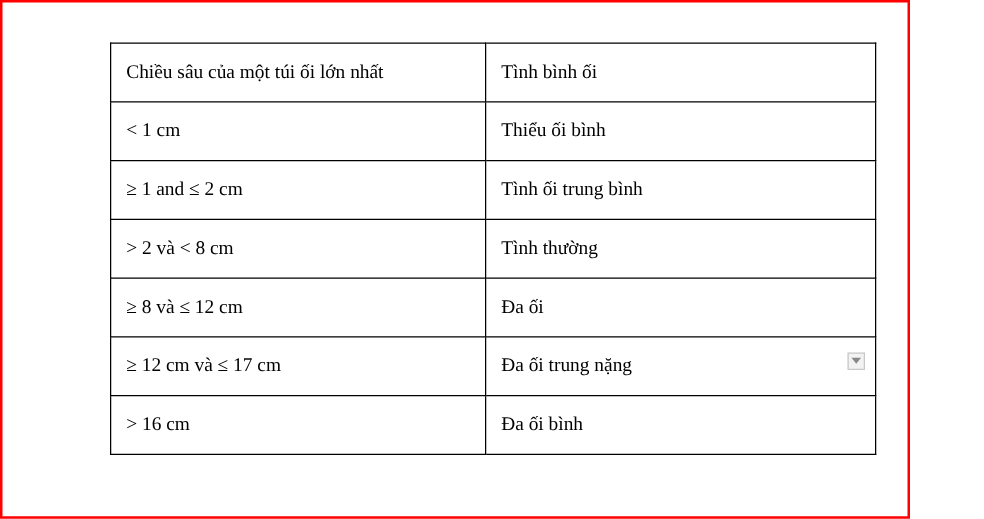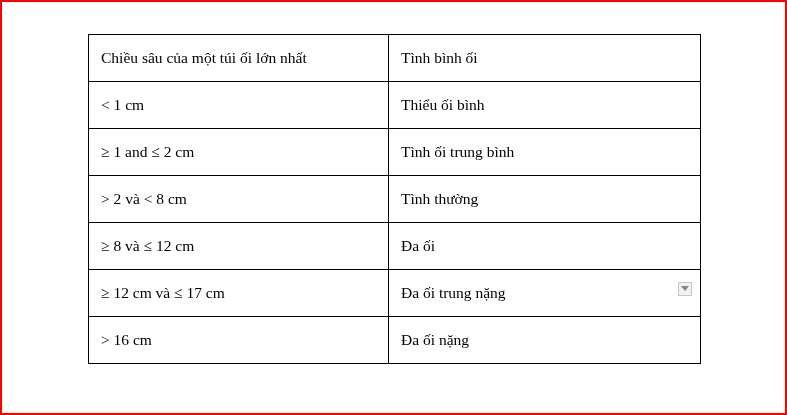--- a/index.html
+++ b/index.html
@@ -11,21 +11,21 @@
     width: 787px;
     height: 415px;
     font-family: "Liberation Serif", serif;
     position: relative;
     overflow: hidden;
   }
   #page {
     position: absolute;
     left: 0;
     top: 0;
-    width: 787px;
+    width: 728px;
     height: 415px;
     background: #ffffff;
     box-sizing: border-box;
     border: 2px solid #ff0000;
   }
   #doc-body {
     position: absolute;
     left: 86px;
     top: 32px;
     width: 612px;
@@ -102,21 +102,21 @@
         <tr>
           <td>≥ 8 và ≤ 12 cm</td>
           <td>Đa ối</td>
         </tr>
         <tr>
           <td>≥ 12 cm và  ≤ 17 cm</td>
           <td>Đa ối trung nặng</td>
         </tr>
         <tr>
           <td>&gt; 16 cm</td>
-          <td>Đa ối nặng</td>
+          <td>Đa ối bình</td>
         </tr>
       </tbody>
     </table>
   </div>
 
 
   <div class="scroll-marker">
     <svg width="8" height="6" viewBox="0 0 8 6" aria-hidden="true">
       <path d="M0 0 L4 5 L8 0 Z" fill="#888888"></path>
     </svg>

